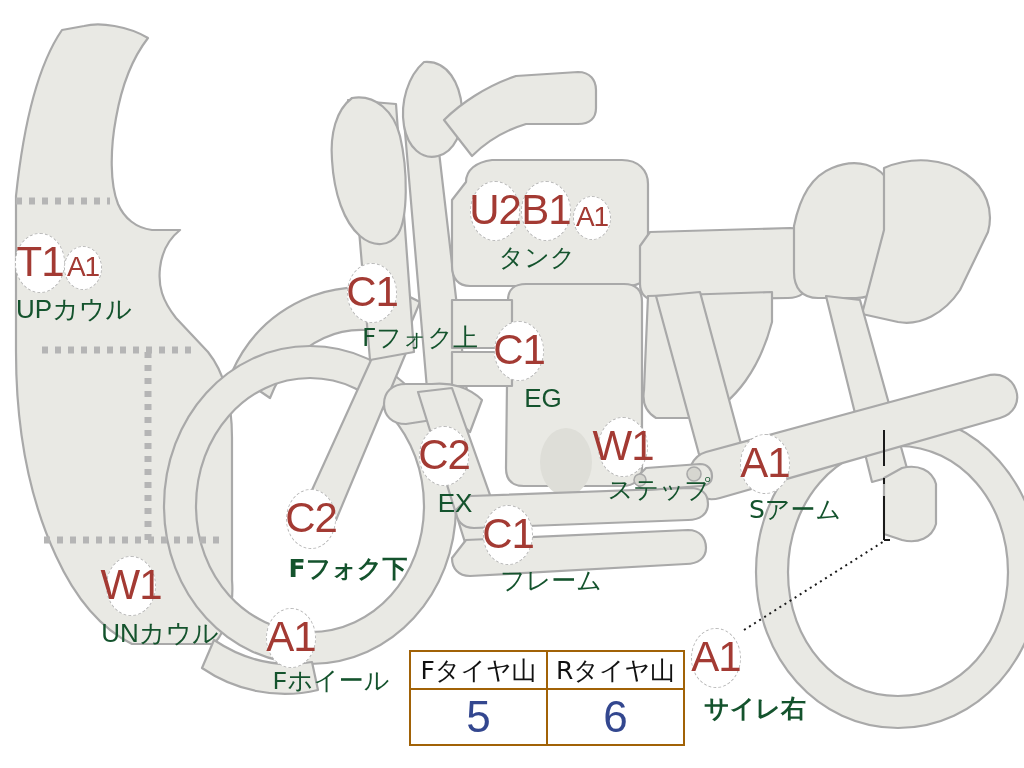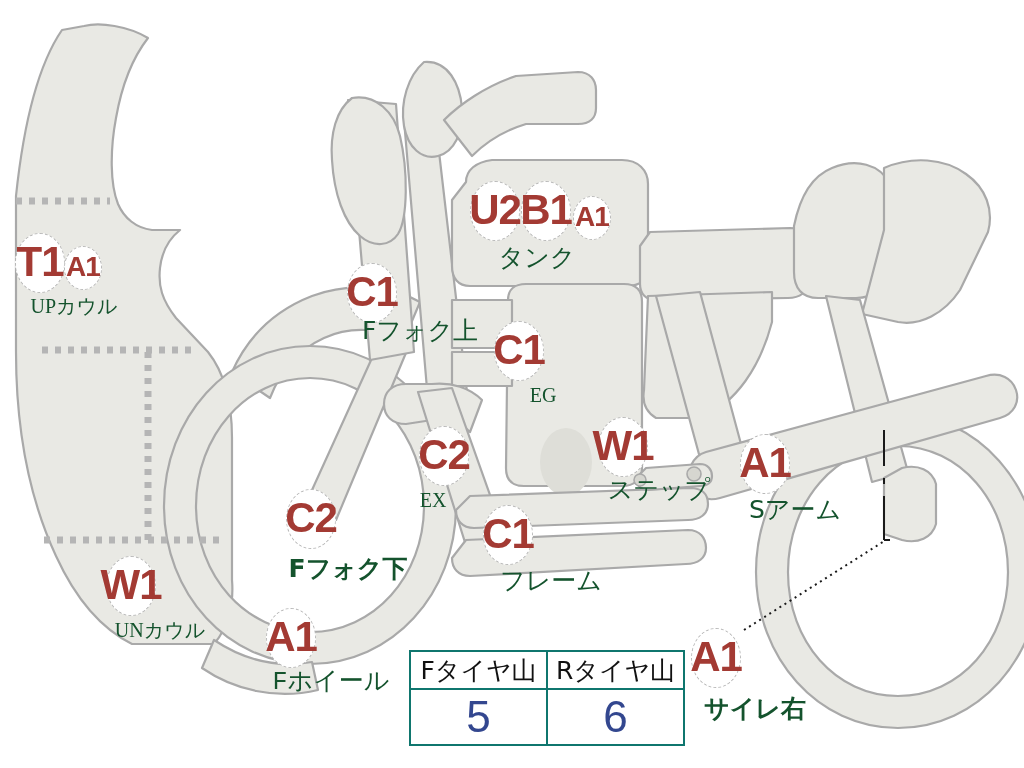--- a/index.html
+++ b/index.html
@@ -55,48 +55,47 @@
   }
   .marker.sz-small {
     width: 38px;
     height: 44px;
     font-size: 28px;
     letter-spacing: -1px;
   }
   .marker span {
     display: block;
     transform: translateY(-1px);
-    font-weight: bold;
   }
   
   .caption {
     position: absolute;
     pointer-events: auto;
     transform: translate(-50%, 0);
     white-space: nowrap;
     color: #14532d;
     font-size: 25px;
     font-family: "DejaVu Sans", "Liberation Sans", sans-serif;
     line-height: 1;
   }
   .caption.latin {
-    font-family: Liberation Serif, serif;
-    font-size: 20px;
+    font-family: Liberation Sans, sans-serif;
+    font-size: 26px;
   }
   
   #tire-table {
     position: absolute;
     left: 409px;
     top: 650px;
     border-collapse: collapse;
     background: #ffffff;
     pointer-events: auto;
   }
   #tire-table th, #tire-table td {
-    border: 2px solid #0f766e;
+    border: 2px solid #a16207;
     text-align: center;
     padding: 0;
   }
   #tire-table th {
     font-family: "DejaVu Sans", "Liberation Sans", sans-serif;
     font-weight: normal;
     font-size: 25px;
     color: #111111;
     height: 36px;
     width: 123px;
@@ -238,39 +237,39 @@
       <div class="marker sz-big" style="left: 40px; top: 263px;">
         <span>T1</span>
       </div>
       <div class="caption latin" style="left: 74px; top: 296px;">UPカウル</div>
       <div class="marker sz-small" style="left: 83px; top: 268px;">
         <span>A1</span>
       </div>
       <div class="marker sz-big" style="left: 372px; top: 293px;">
         <span>C1</span>
       </div>
-      <div class="caption" style="left: 420px; top: 318px;">Fフォク上</div>
+      <div class="caption" style="left: 420px; top: 325px;">Fフォク上</div>
       <div class="marker sz-big" style="left: 495px; top: 211px;">
         <span>U2</span>
       </div>
       <div class="marker sz-big" style="left: 546px; top: 211px;">
         <span>B1</span>
       </div>
       <div class="caption" style="left: 537px; top: 245px;">タンク</div>
       <div class="marker sz-small" style="left: 592px; top: 218px;">
         <span>A1</span>
       </div>
       <div class="marker sz-big" style="left: 519px; top: 351px;">
         <span>C1</span>
       </div>
       <div class="caption latin" style="left: 543px; top: 385px;">EG</div>
       <div class="marker sz-big" style="left: 444px; top: 456px;">
         <span>C2</span>
       </div>
-      <div class="caption latin" style="left: 433px; top: 490px;">EX</div>
+      <div class="caption latin" style="left: 455px; top: 490px;">EX</div>
       <div class="marker sz-big" style="left: 623px; top: 447px;">
         <span>W1</span>
       </div>
       <div class="caption" style="left: 659px; top: 477px;">ステップ</div>
       <div class="marker sz-big" style="left: 765px; top: 464px;">
         <span>A1</span>
       </div>
       <div class="caption" style="left: 795px; top: 497px;">Sアーム</div>
       <div class="marker sz-big" style="left: 311px; top: 519px;">
         <span>C2</span>

